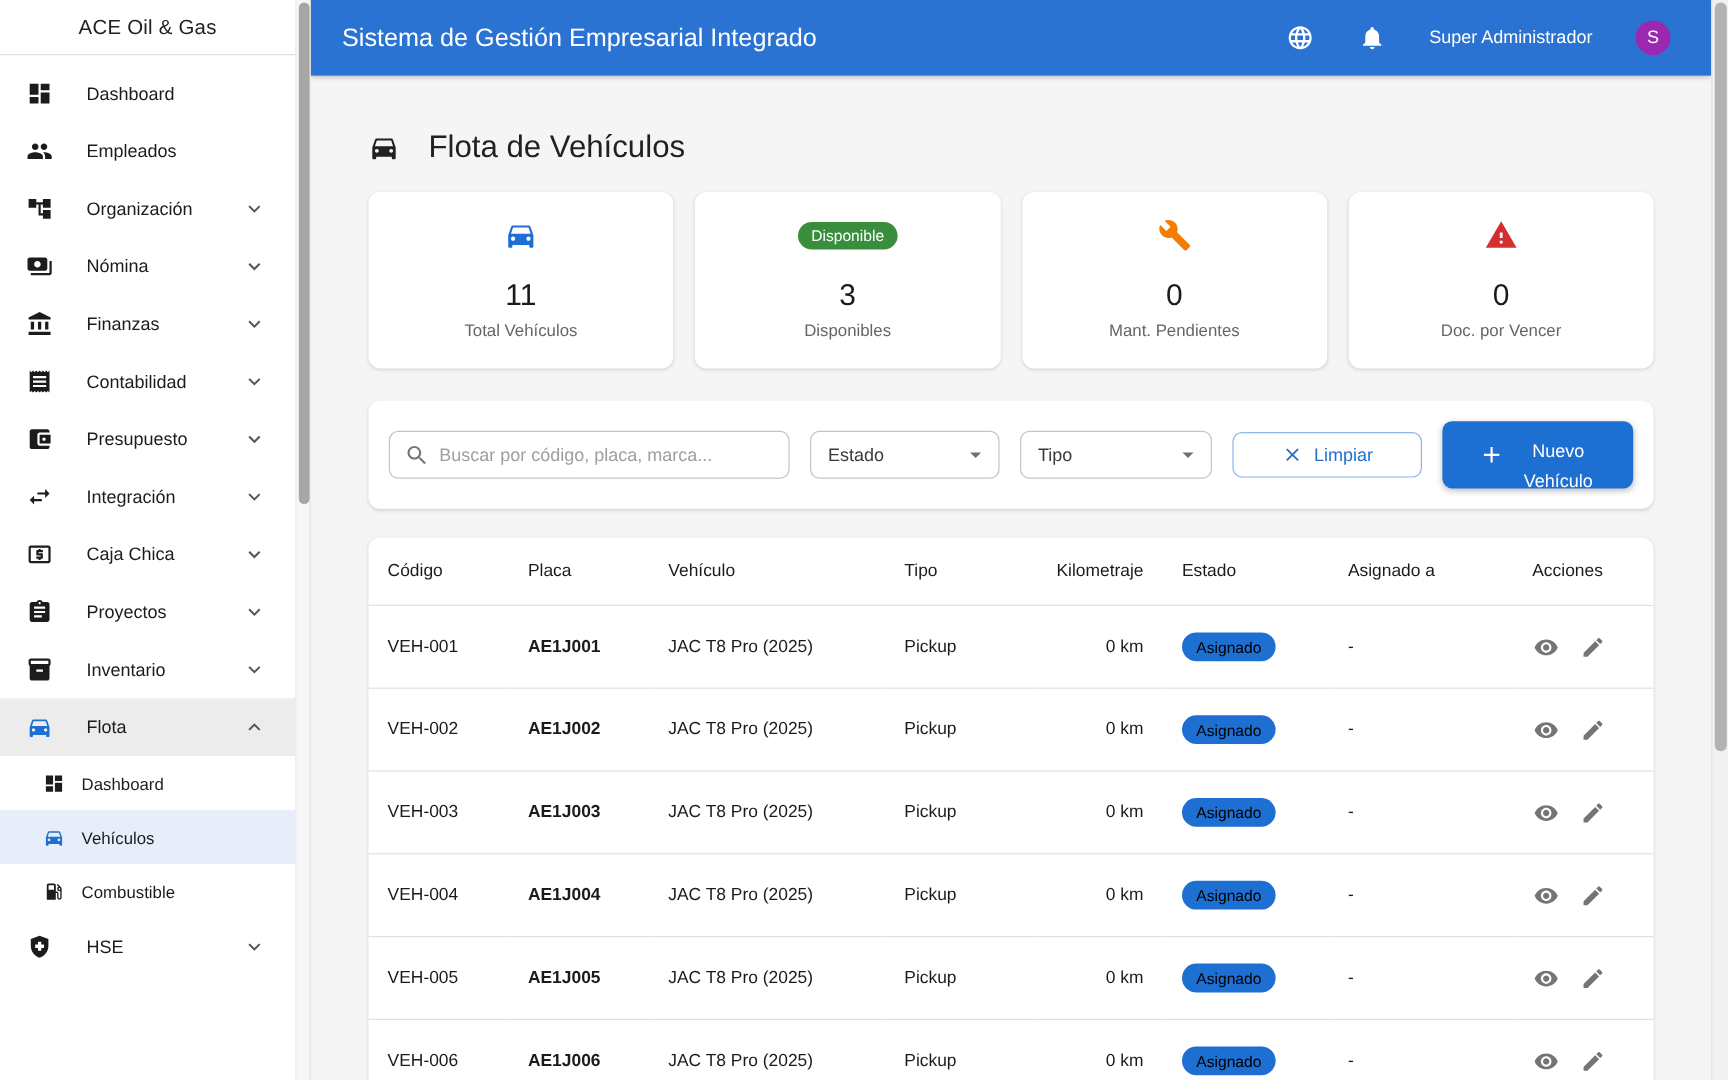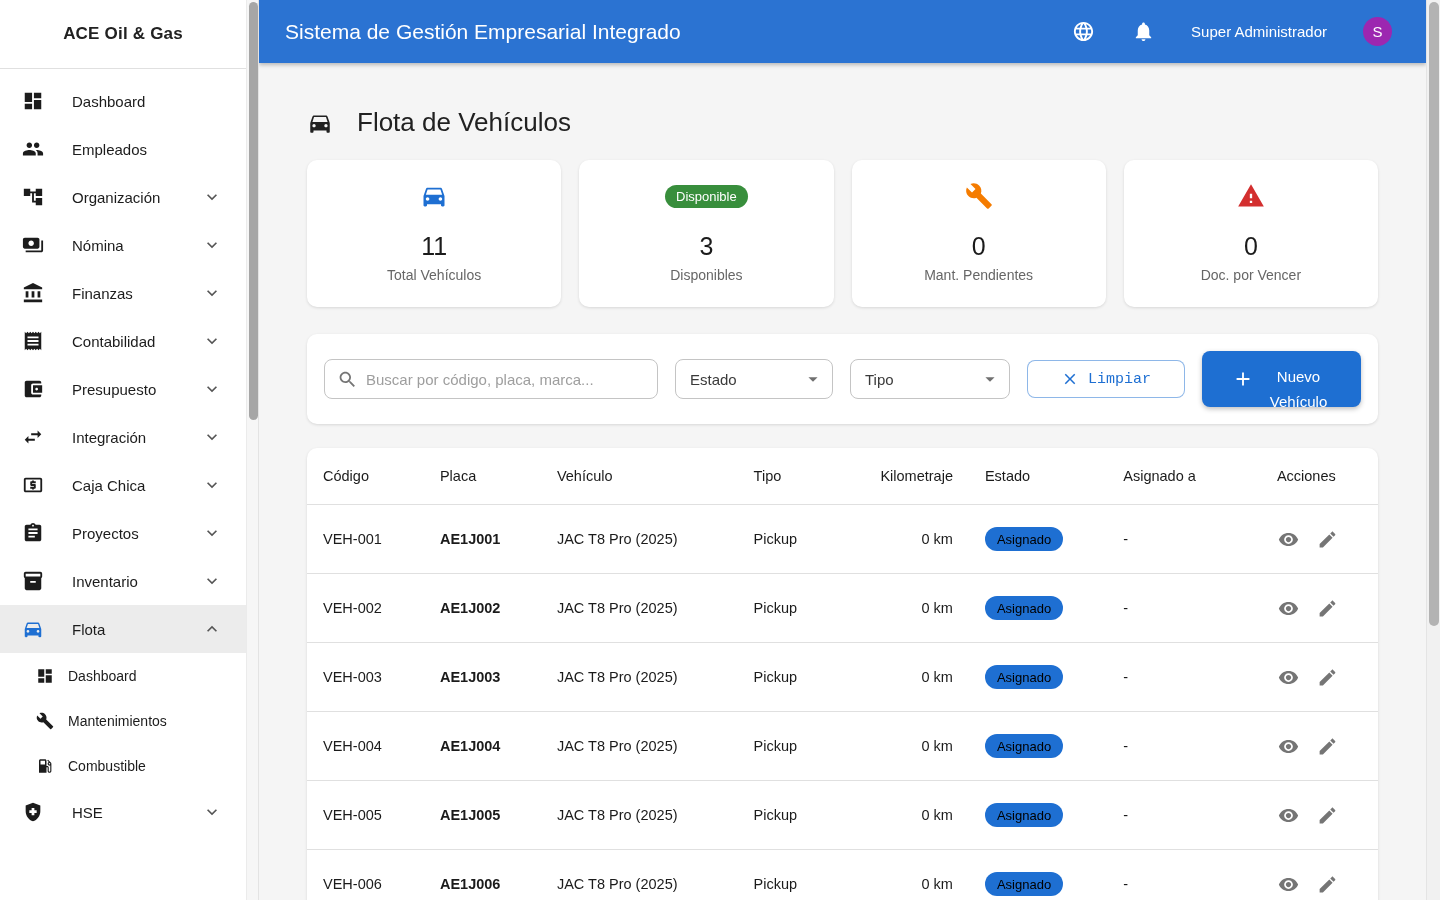--- a/index.html
+++ b/index.html
@@ -7,22 +7,22 @@
     --red:#D32F2F; --purple:#9C27B0; --bg:#F5F5F5; --text:#212121;
     --muted:#666666; --border:#E0E0E0; --icon-gray:#757575;
   }
   *{box-sizing:border-box; margin:0; padding:0;}
   html,body{width:1440px; height:900px; overflow:hidden;}
   body{font-family:"Liberation Sans", sans-serif; color:var(--text); background:#fff;}
   .app{display:flex; width:1440px; height:900px;}
 
   
   .sidebar{width:246px; min-width:246px; background:#fff; height:900px; overflow:hidden;}
-  .brand{height:69px; display:flex; align-items:center; justify-content:center;
-         font-weight:bold; font-size:17px; border-bottom:1px solid var(--border); letter-spacing:.2px;}
+  .brand{height:46px; display:flex; align-items:center; justify-content:center;
+         font-weight:normal; font-size:17px; border-bottom:1px solid var(--border); letter-spacing:.2px;}
   .nav{padding-top:8px;}
   .side-item{height:48px; display:flex; align-items:center; padding:0 24px 0 21px; cursor:pointer;}
   .side-item .ic{width:24px; height:24px; display:flex; align-items:center; justify-content:center; margin-right:27px;}
   .side-item .lbl{font-size:15px; color:#1c1c1c; flex:1; white-space:nowrap;}
   .side-item .chev{width:20px; height:20px; display:flex; align-items:center; justify-content:center;}
   .side-item.active-parent{background:#ECECEC;}
   .side-sub{height:45px; display:flex; align-items:center; padding:0 24px 0 36px; cursor:pointer;}
   .side-sub .ic{width:18px; height:18px; display:flex; align-items:center; justify-content:center; margin-right:14px;}
   .side-sub .lbl{font-size:14px; color:#1c1c1c; white-space:nowrap;}
   .side-sub.active{background:#E7EEF9;}
@@ -62,21 +62,21 @@
   
   .filterbar{margin-top:27px; padding:17px; display:flex; align-items:center; gap:17px;}
   .search{flex:0 0 334px; height:40px; border:1px solid #C4C4C4; border-radius:8px; background:#fff;
           display:flex; align-items:center; padding:0 12px; gap:8px;justify-content:space-between;}
   .search input{border:none; outline:none; flex:1; font-size:15px; font-family:inherit; color:#333; background:transparent;}
   .search input::placeholder{color:#9E9E9E;}
   .select{height:40px; border:1px solid #C4C4C4; border-radius:8px; background:#fff; cursor:pointer;
           display:flex; align-items:center; justify-content:space-between; padding:0 8px 0 14px; font-size:15px; color:#3a3a3a;}
   .select.estado{flex:0 0 158px;} .select.tipo{flex:0 0 160px;}
   .btn-outline{height:38px; flex:0 0 158px; border:1px solid rgba(30,111,210,.5); border-radius:8px; background:#fff;
-          color:var(--primary); font-size:15px; display:flex; align-items:center; justify-content:center; gap:9px; cursor:pointer; font-family:Liberation Mono, monospace;}
+          color:var(--primary); font-size:15px; display:flex; align-items:center; justify-content:center; gap:9px; cursor:pointer; font-family:Liberation Sans, sans-serif;}
   .btn-primary{margin-left:auto; width:160px; height:56px; background:var(--primary); border:none; border-radius:8px;
           color:#fff; display:flex; align-items:center; justify-content:center; gap:12px; cursor:pointer;
           box-shadow:0 2px 5px rgba(0,0,0,.25); font-family:inherit;}
   .btn-primary .txt{font-size:15px; width:66px; line-height:1.7; text-align:center;margin-top:20px;}
 
   
   .tablecard{margin-top:24px; border-radius:10px 10px 0 0; overflow:hidden; min-height:470px;}
   table{width:100%; border-collapse:collapse;}
   th{font-size:14.5px; font-weight:500; text-align:left; color:#1b1b1b; padding:20px 16px; white-space:nowrap;}
   td{font-size:14.5px; color:#1b1b1b; padding:22px 16px; border-top:1px solid var(--border); white-space:nowrap;}
@@ -247,27 +247,27 @@
           </span>
         </div>
         <div class="side-sub">
           <span class="ic">
             <svg viewBox="0 0 24 24" width="18" height="18">
               <path d="M3 13h8V3H3v10zm0 8h8v-6H3v6zm10 0h8V11h-8v10zm0-18v6h8V3h-8z" fill="#1c1c1c"></path>
             </svg>
           </span>
           <span class="lbl">Dashboard</span>
         </div>
-        <div class="side-sub">
+        <div class="side-sub active">
           <span class="ic">
             <svg viewBox="0 0 24 24" width="18" height="18">
-              <path d="M22.7 19l-9.1-9.1c.9-2.3.4-5-1.5-6.9-2-2-5-2.4-7.4-1.3L9 6 6 9 1.6 4.7C.4 7.1.9 10.1 2.9 12.1c1.9 1.9 4.6 2.4 6.9 1.5l9.1 9.1c.4.4 1 .4 1.4 0l2.3-2.3c.5-.4.5-1.1.1-1.4z" fill="#1c1c1c"></path>
-            </svg>
-          </span>
-          <span class="lbl">Mantenimientos</span>
+              <path d="M18.92 6.01C18.72 5.42 18.16 5 17.5 5h-11c-.66 0-1.21.42-1.42 1.01L3 12v8c0 .55.45 1 1 1h1c.55 0 1-.45 1-1v-1h12v1c0 .55.45 1 1 1h1c.55 0 1-.45 1-1v-8l-2.08-5.99zM6.5 16c-.83 0-1.5-.67-1.5-1.5S5.67 13 6.5 13s1.5.67 1.5 1.5S7.33 16 6.5 16zm11 0c-.83 0-1.5-.67-1.5-1.5s.67-1.5 1.5-1.5 1.5.67 1.5 1.5-.67 1.5-1.5 1.5zM5 11l1.5-4.5h11L19 11H5z" fill="var(--primary)"></path>
+            </svg>
+          </span>
+          <span class="lbl">Vehículos</span>
         </div>
         <div class="side-sub">
           <span class="ic">
             <svg viewBox="0 0 24 24" width="18" height="18">
               <path d="M19.77 7.23l.01-.01-3.72-3.72L15 4.56l2.11 2.11c-.94.36-1.61 1.26-1.61 2.33 0 1.38 1.12 2.5 2.5 2.5.36 0 .69-.08 1-.21v7.21c0 .55-.45 1-1 1s-1-.45-1-1V14c0-1.1-.9-2-2-2h-1V5c0-1.1-.9-2-2-2H6c-1.1 0-2 .9-2 2v16h10v-7.5h1.5v5c0 1.38 1.12 2.5 2.5 2.5s2.5-1.12 2.5-2.5V9c0-.69-.28-1.32-.73-1.77zM12 10H6V5h6v5zm6 0c-.55 0-1-.45-1-1s.45-1 1-1 1 .45 1 1-.45 1-1 1z" fill="#1c1c1c"></path>
             </svg>
           </span>
           <span class="lbl">Combustible</span>
         </div>
         <div class="side-item">

